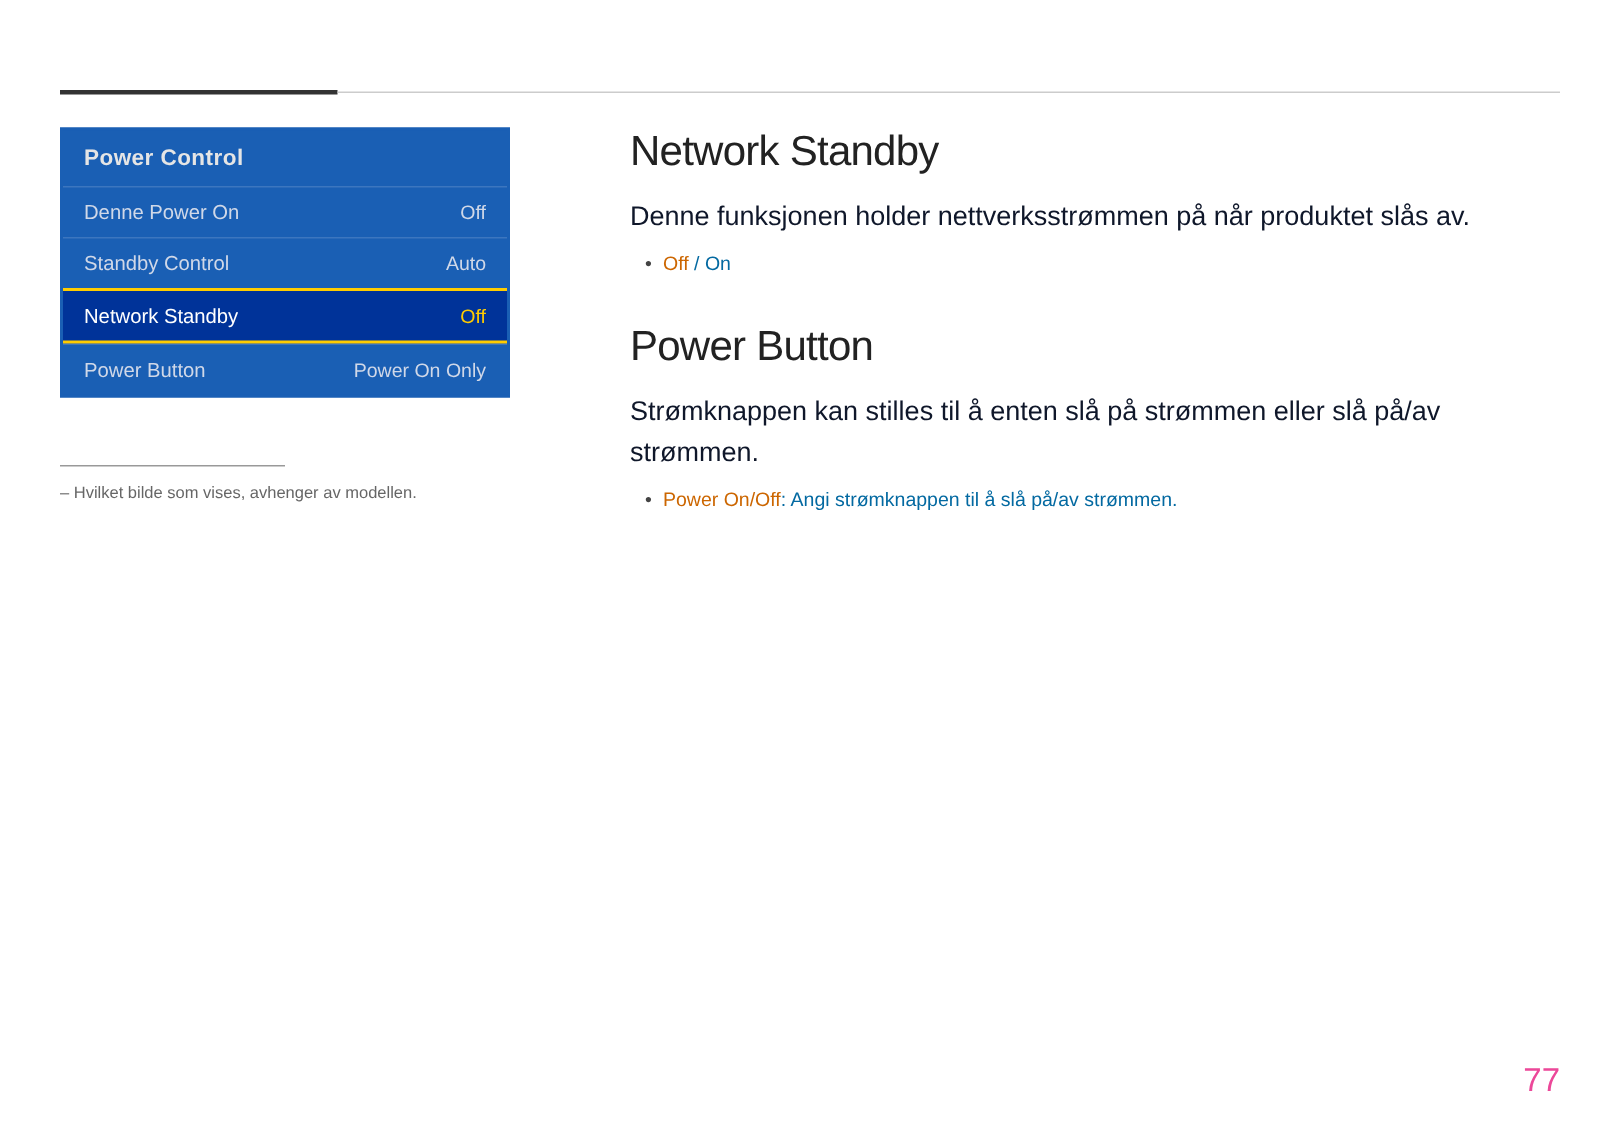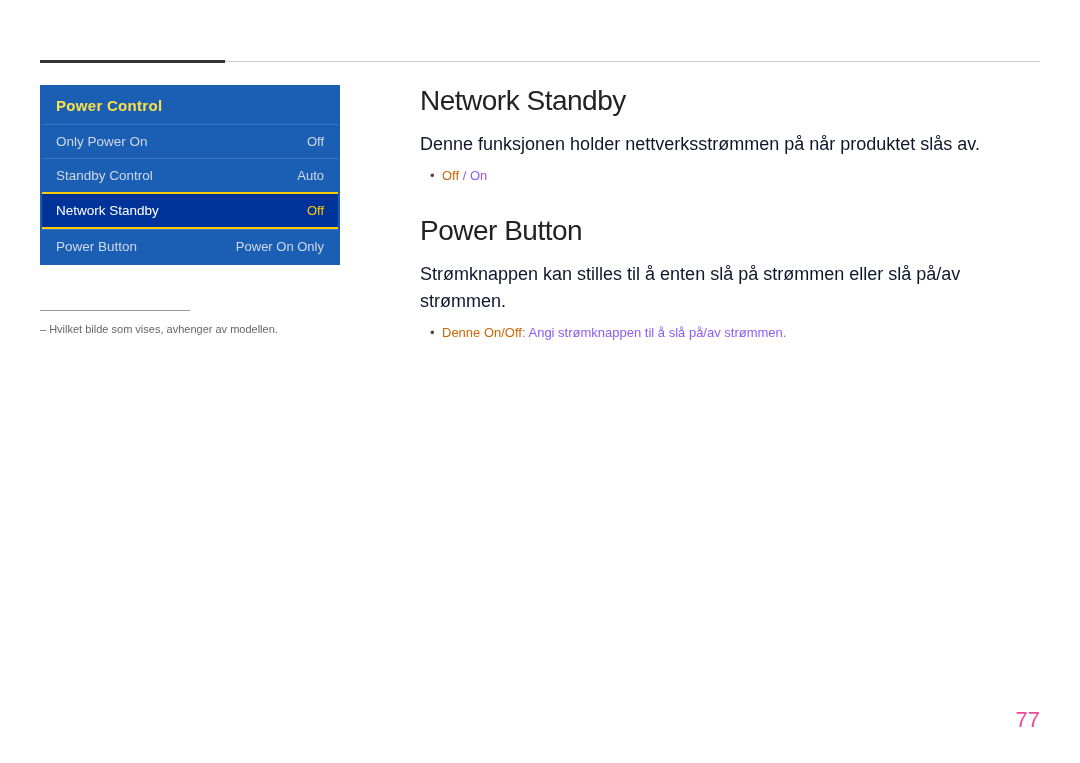--- a/index.html
+++ b/index.html
@@ -56,21 +56,21 @@
     }
 
     .menu-box {
       border: 2px solid #1a5fb4;
       background-color: #1a5fb4;
       overflow: hidden;
     }
 
     .menu-title {
       background-color: #1a5fb4;
-      color: #fde047;
+      color: #e5e5e5;
       font-size: 15px;
       font-weight: 600;
       padding: 10px 14px;
       letter-spacing: 0.3px;
     }
 
     .menu-items {
       background-color: #1a5fb4;
     }
 
@@ -170,21 +170,21 @@
       left: 0;
       color: #444;
     }
 
     .text-orange {
       color: #cc6600;
       font-weight: 500;
     }
 
     .text-normal {
-      color: #8b5cf6;
+      color: #0369a1;
     }
 
     
     .power-button-section {
       margin-top: 0;
     }
 
     
     .page-number {
       position: absolute;
@@ -204,21 +204,21 @@
     <div class="top-line-dark"></div>
     <div class="top-line-light"></div>
   </div>
 
   <div class="left-panel">
     <div class="menu-box">
       <div class="menu-title">Power Control</div>
       <div class="menu-items">
 
         <div class="menu-item">
-          <span class="item-label">Only Power On</span>
+          <span class="item-label">Denne Power On</span>
           <span class="item-value">Off</span>
         </div>
 
         <div class="menu-item">
           <span class="item-label">Standby Control</span>
           <span class="item-value">Auto</span>
         </div>
 
         <div class="menu-item active">
           <span class="item-label">Network Standby</span>
@@ -248,21 +248,21 @@
           <span class="text-orange">Off</span><span class="text-normal"> / On</span>
         </li>
       </ul>
     </div>
 
     <div class="power-button-section">
       <h2 class="section-title">Power Button</h2>
       <p class="section-desc">Strømknappen kan stilles til å enten slå på strømmen eller slå på/av strømmen.</p>
       <ul class="bullet-list">
         <li>
-          <span class="text-orange">Denne On/Off</span><span class="text-normal">: Angi strømknappen til å slå på/av strømmen.</span>
+          <span class="text-orange">Power On/Off</span><span class="text-normal">: Angi strømknappen til å slå på/av strømmen.</span>
         </li>
       </ul>
     </div>
 
   </div>
 
   <div class="page-number">77</div>
 
 </div>
 

